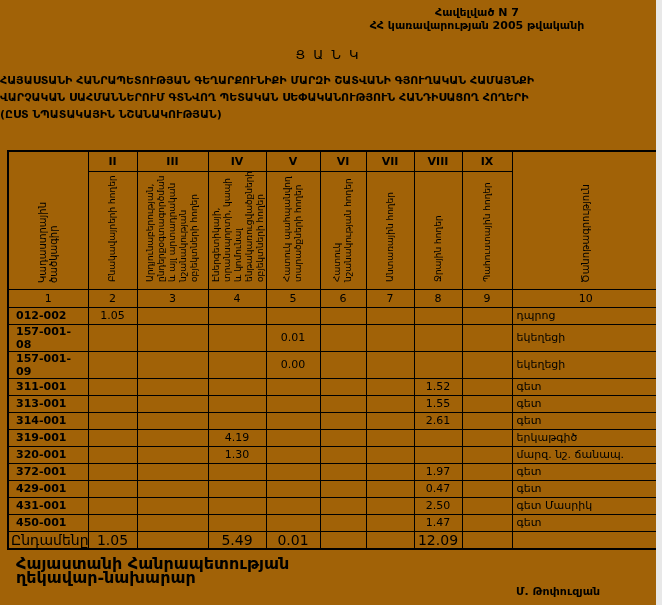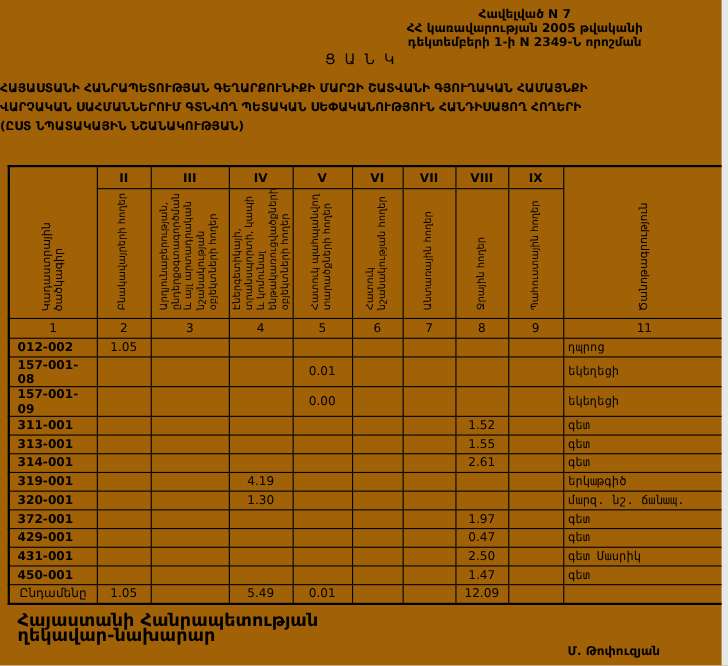--- a/index.html
+++ b/index.html
@@ -69,22 +69,22 @@
     font-weight: normal;
     height: 110px;
     text-align: left;
   }
   .vtext-tall { height: 128px; font-size: 10px; }
   th.span-head { vertical-align: middle; text-align: center; }
   tr.num-row td { height: 18px; text-align: center; font-size: 11px; }
   tr.data-row td { height: 17px; font-size: 11px; }
   tr.data-row td.code-cell { text-align: left; padding-left: 7px; font-weight: bold; }
   tr.data-row td.val-cell { text-align: center; }
-  tr.data-row td.note-cell { text-align: left; padding-left: 4px; font-family: Liberation Mono, monospace; }
-  tr.total-row td { height: 18px; font-size: 11px; }
+  tr.data-row td.note-cell { text-align: left; padding-left: 4px; }
+  tr.total-row td { height: 18px; font-size: 14px; }
   tr.total-row td.code-cell { text-align: center; }
   tr.total-row td.val-cell { text-align: center; }
   .footer-left {
     position: absolute;
     top: 557px;
     left: 16px;
     font-size: 16px;
     font-weight: bold;
     line-height: 14px;
   }
@@ -97,21 +97,20 @@
   }
 </style>
 </head>
 <body>
 
 <div class="page">
 
   <div class="appendix">
     <div>Հավելված N 7</div>
     <div>ՀՀ կառավարության 2005 թվականի</div>
-    <div>դեկտեմբերի 1-ի N 2349-Ն որոշման</div>
   </div>
 
   <div class="doc-title">Ց Ա Ն Կ</div>
 
   <div class="heading">
     <div>ՀԱՅԱՍՏԱՆԻ ՀԱՆՐԱՊԵՏՈՒԹՅԱՆ ԳԵՂԱՐՔՈՒՆԻՔԻ ՄԱՐԶԻ ՇԱՏՎԱՆԻ ԳՅՈՒՂԱԿԱՆ ՀԱՄԱՅՆՔԻ</div>
     <div>ՎԱՐՉԱԿԱՆ ՍԱՀՄԱՆՆԵՐՈՒՄ ԳՏՆՎՈՂ ՊԵՏԱԿԱՆ ՍԵՓԱԿԱՆՈՒԹՅՈՒՆ ՀԱՆԴԻՍԱՑՈՂ ՀՈՂԵՐԻ</div>
     <div>(ԸՍՏ ՆՊԱՏԱԿԱՅԻՆ ՆՇԱՆԱԿՈՒԹՅԱՆ)</div>
   </div>
 
@@ -158,21 +157,21 @@
       <tr class="num-row">
         <td>1</td>
         <td>2</td>
         <td>3</td>
         <td>4</td>
         <td>5</td>
         <td>6</td>
         <td>7</td>
         <td>8</td>
         <td>9</td>
-        <td>11</td>
+        <td>10</td>
       </tr>
 
       <tr class="data-row">
       <td class="code-cell">012-002</td>
       <td class="val-cell">1.05</td>
       <td class="val-cell"></td>
       <td class="val-cell"></td>
       <td class="val-cell"></td>
       <td class="val-cell"></td>
       <td class="val-cell"></td>

